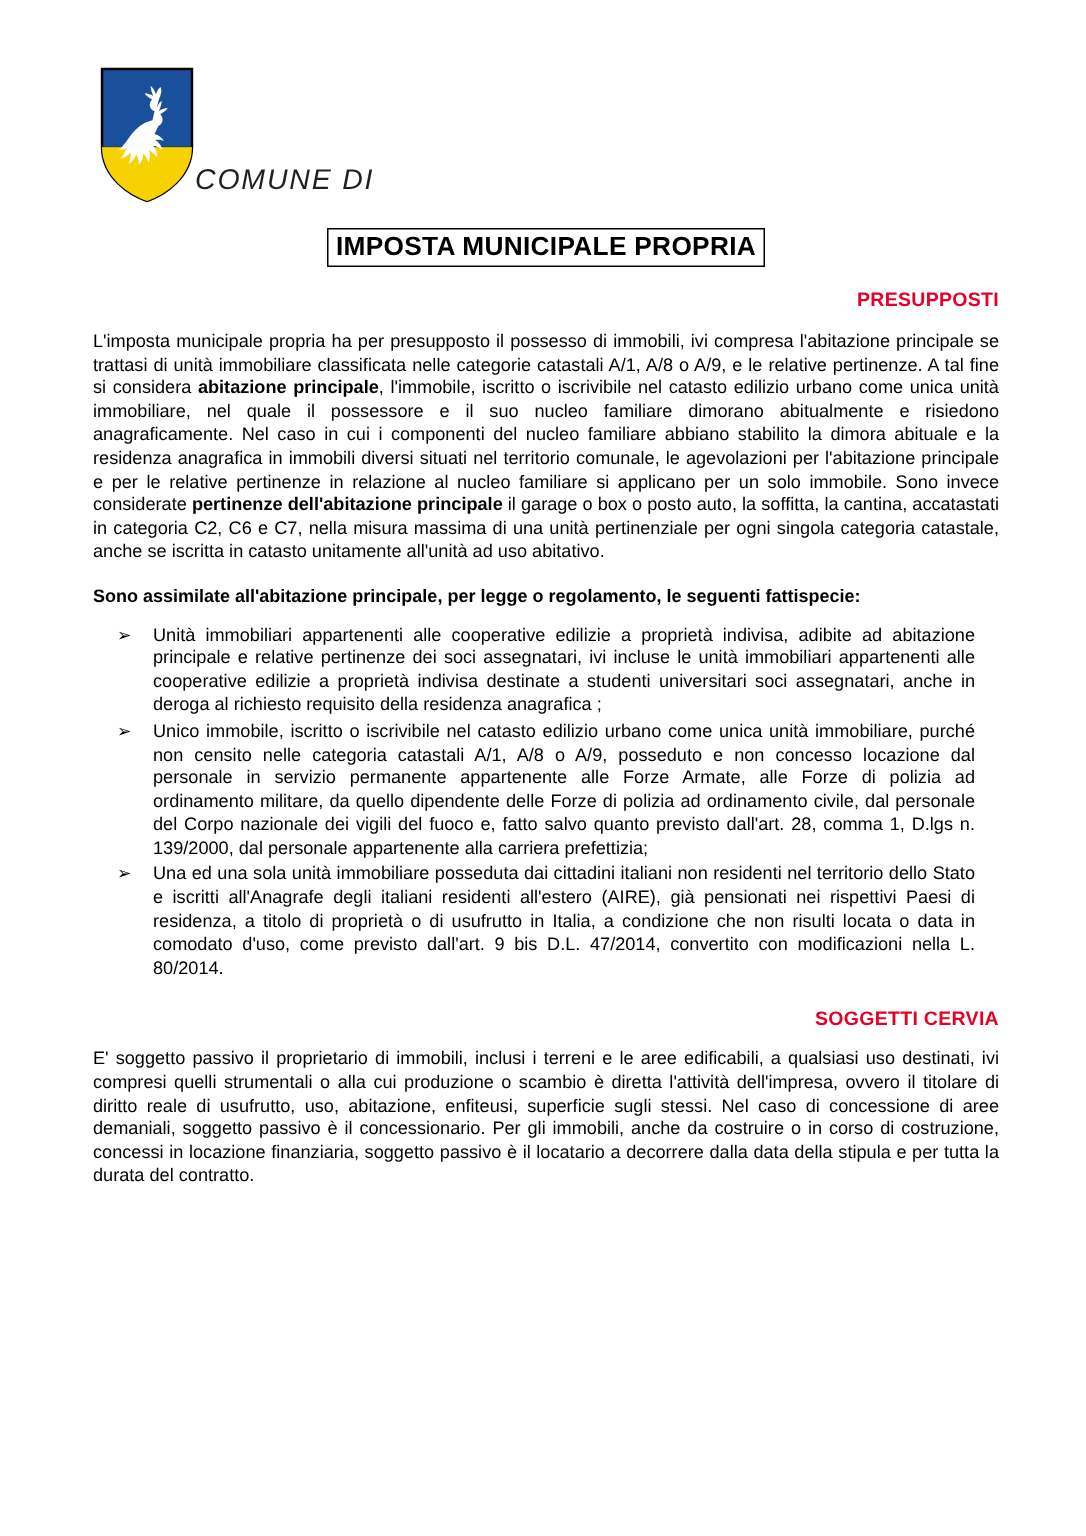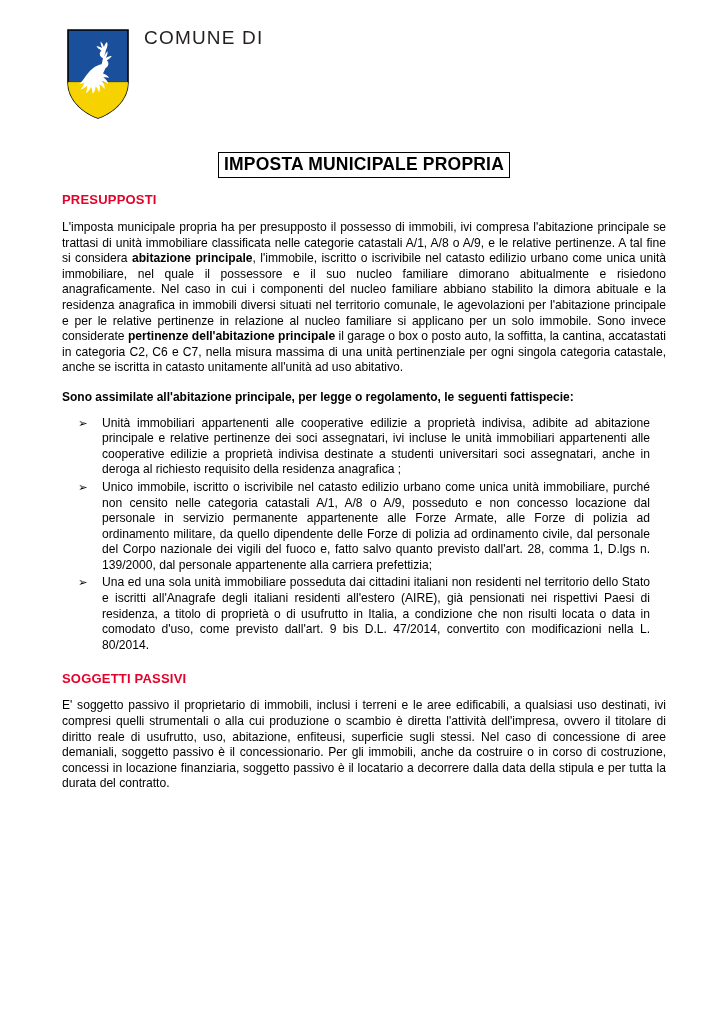--- a/index.html
+++ b/index.html
@@ -18,24 +18,24 @@
     width: 724px;
     height: 1024px;
     box-sizing: border-box;
     padding: 28px 58px 10px 62px;
     position: relative;
   }
 
   
   .header {
     display: flex;
-    align-items: flex-start;
-    gap: 14px;
+    align-items: flex-end;
     height: 108px;
     margin-left: 4px;
+    font-style: italic;
   }
   .crest {
     width: 64px;
     height: 92px;
     position: relative;
   }
   .crest svg { display: block; }
   .wordmark {
     display: flex;
     flex-direction: column;
@@ -65,21 +65,21 @@
   .doc-title {
     display: inline-block;
     color: #000000;
     font-weight: bold;
     font-size: 17.5px;
     letter-spacing: 0.2px;
     border: 1px solid #000000;
     padding: 1px 5px 2px 5px;
   }
   .section-title {
-    text-align: left;
+    text-align: right;
     color: #e4012a;
     font-weight: bold;
     font-size: 13px;
     margin-top: 14px;
     letter-spacing: 0.2px;
   }
   .section-title.second {
     margin-top: 18px;
   }
 
@@ -155,17 +155,17 @@
   <p class="body first"><span>L'imposta municipale propria ha per presupposto il possesso di immobili, ivi compresa l'abitazione principale se trattasi di unità immobiliare classificata nelle categorie catastali A/1, A/8 o A/9, e le relative pertinenze. A tal fine si considera </span><span class="bold">abitazione principale</span><span>, l'immobile, iscritto o iscrivibile nel catasto edilizio urbano come unica unità immobiliare, nel quale il possessore e il suo nucleo familiare dimorano abitualmente e risiedono anagraficamente. Nel caso in cui i componenti del nucleo familiare abbiano stabilito la dimora abituale e la residenza anagrafica in immobili diversi situati nel territorio comunale, le agevolazioni per l'abitazione principale e per le relative pertinenze in relazione al nucleo familiare si applicano per un solo immobile. Sono invece considerate </span><span class="bold">pertinenze dell'abitazione principale</span><span> il garage o box o posto auto, la soffitta, la cantina, accatastati in categoria C2, C6 e C7, nella misura massima di una unità pertinenziale per ogni singola categoria catastale, anche se iscritta in catasto unitamente all'unità ad uso abitativo.</span></p>
 
   <p class="lead">Sono assimilate all'abitazione principale, per legge o regolamento, le seguenti fattispecie:</p>
 
   <ul class="arrows">
     <li>Unità immobiliari appartenenti alle cooperative edilizie a proprietà indivisa, adibite ad abitazione principale e relative pertinenze dei soci assegnatari, ivi incluse le unità immobiliari appartenenti alle cooperative edilizie a proprietà indivisa destinate a studenti universitari soci assegnatari, anche in deroga al richiesto requisito della residenza anagrafica ;</li>
     <li>Unico immobile, iscritto o iscrivibile nel catasto edilizio urbano come unica unità immobiliare, purché non censito nelle categoria catastali A/1, A/8 o A/9, posseduto e non concesso locazione dal personale in servizio permanente appartenente alle Forze Armate, alle Forze di polizia ad ordinamento militare, da quello dipendente delle Forze di polizia ad ordinamento civile, dal personale del Corpo nazionale dei vigili del fuoco e, fatto salvo quanto previsto dall'art. 28, comma 1, D.lgs n. 139/2000, dal personale appartenente alla carriera prefettizia;</li>
     <li>Una ed una sola unità immobiliare posseduta dai cittadini italiani non residenti nel territorio dello Stato e iscritti all'Anagrafe degli italiani residenti all'estero (AIRE), già pensionati nei rispettivi Paesi di residenza, a titolo di proprietà o di usufrutto in Italia, a condizione che non risulti locata o data in comodato d'uso, come previsto dall'art. 9 bis D.L. 47/2014, convertito con modificazioni nella L. 80/2014.</li>
   </ul>
 
-  <div class="section-title second">SOGGETTI PASSIVI</div>
+  <div class="section-title second">SOGGETTI CERVIA</div>
 
   <p class="body">E' soggetto passivo il proprietario di immobili, inclusi i terreni e le aree edificabili, a qualsiasi uso destinati, ivi compresi quelli strumentali o alla cui produzione o scambio è diretta l'attività dell'impresa, ovvero il titolare di diritto reale di usufrutto, uso, abitazione, enfiteusi, superficie sugli stessi. Nel caso di concessione di aree demaniali, soggetto passivo è il concessionario. Per gli immobili, anche da costruire o in corso di costruzione, concessi in locazione finanziaria, soggetto passivo è il locatario a decorrere dalla data della stipula e per tutta la durata del contratto.</p>
 
 </div>
 
 </body></html>

